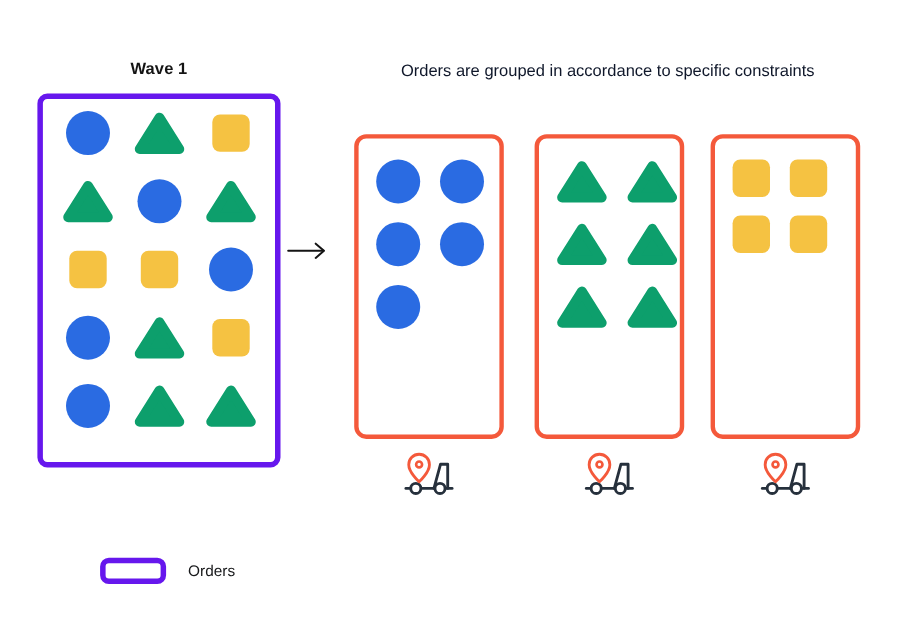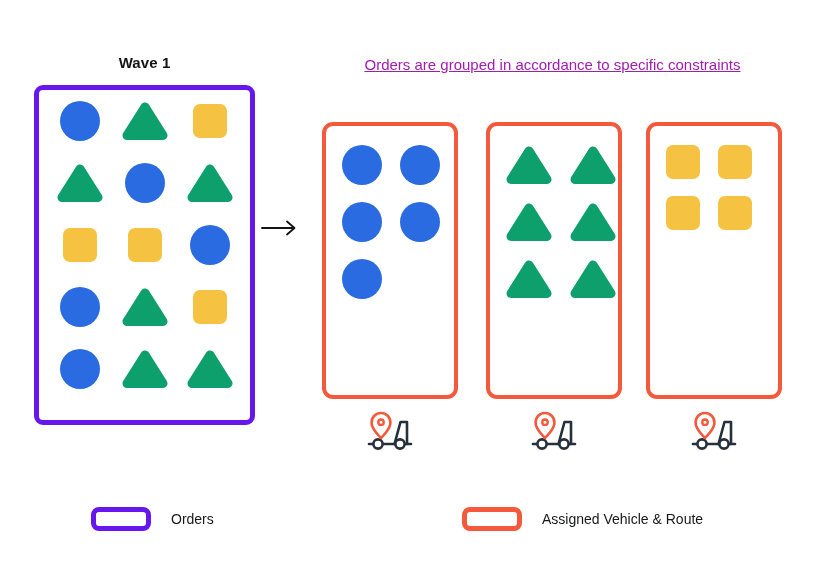--- a/index.html
+++ b/index.html
@@ -12,21 +12,21 @@
   .wave-title{position:absolute;left:34px;top:54px;width:221px;text-align:center;
     font-size:15px;font-weight:700;letter-spacing:.1px;}
   .wave-box{position:absolute;left:34px;top:85px;width:221px;height:340px;box-sizing:border-box;
     border:5px solid var(--purple);border-radius:9px;display:grid;
     grid-template-columns:repeat(3,1fr);grid-template-rows:repeat(5,1fr);
     place-items:center;padding:0 8px 20px 8px;background:#fff;}
 
   .arrow{position:absolute;left:260px;top:219px;width:40px;height:18px;}
 
   .caption{position:absolute;left:300px;top:54px;width:505px;text-align:center;
-    font-size:15px;line-height:22px;color:#a21caf;text-decoration:underline;}
+    font-size:15px;line-height:22px;color:#0f172a;}
 
   .group-box{position:absolute;top:122px;width:136px;height:277px;box-sizing:border-box;
     border:4px solid var(--orange);border-radius:11px;background:#fff;
     display:flex;flex-direction:column;gap:17px;padding:19px 0 0 16px;}
   .group-row{display:flex;gap:18px;align-items:center;}
 
   .shape{display:block;flex:0 0 auto;}
   .circle{width:40px;height:40px;border-radius:50%;}
   .square{width:34px;height:34px;border-radius:7px;}
   svg.triangle{width:46px;height:40px;}
@@ -167,18 +167,14 @@
     <circle class="tk tk-fill" cx="33" cy="35" r="4.6"></circle>
     <path class="pk" d="M14 4 C8.7 4 4.6 8.2 4.6 13.4 C4.6 20.4 14 29 14 29 C14 29 23.4 20.4 23.4 13.4 C23.4 8.2 19.3 4 14 4 Z"></path>
     <circle class="pk-dot" cx="14" cy="13.2" r="2.7"></circle>
   </svg>
 </div>
 
   <div class="legend-item" style="left:67px">
     <span class="swatch" style="border-color: rgb(102, 23, 237);"></span>
     <span class="legend-label">Orders</span>
   </div>
-  <div class="legend-item" style="left:438px">
-    <span class="swatch" style="border-color: rgb(244, 89, 59);"></span>
-    <span class="legend-label">Assigned Vehicle &amp; Route</span>
-  </div>
 
 </div>
 
 </body></html>

